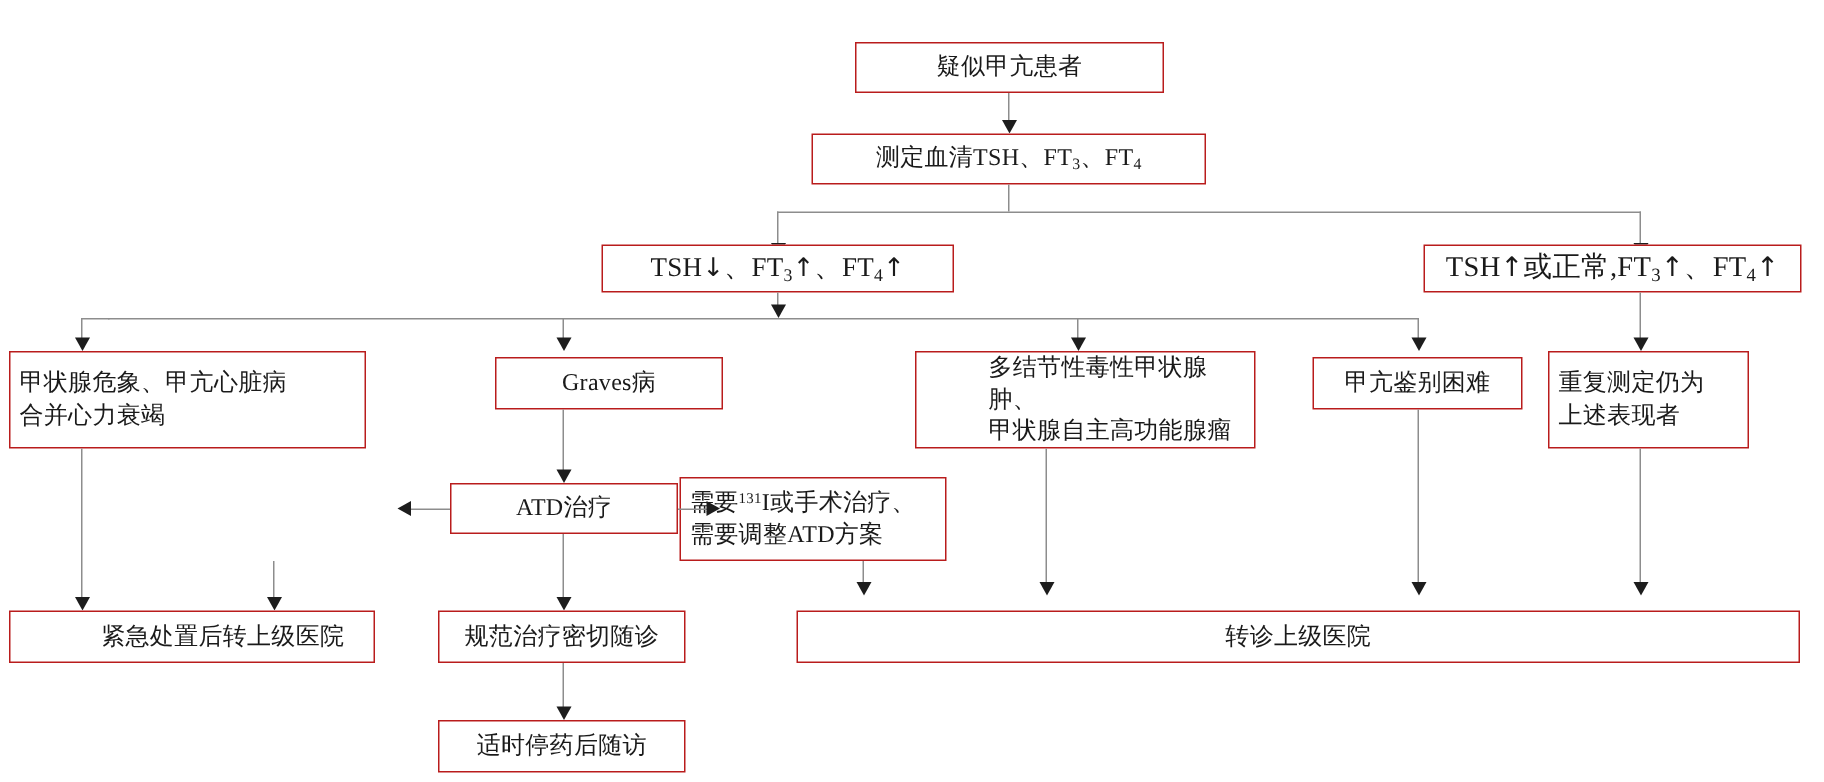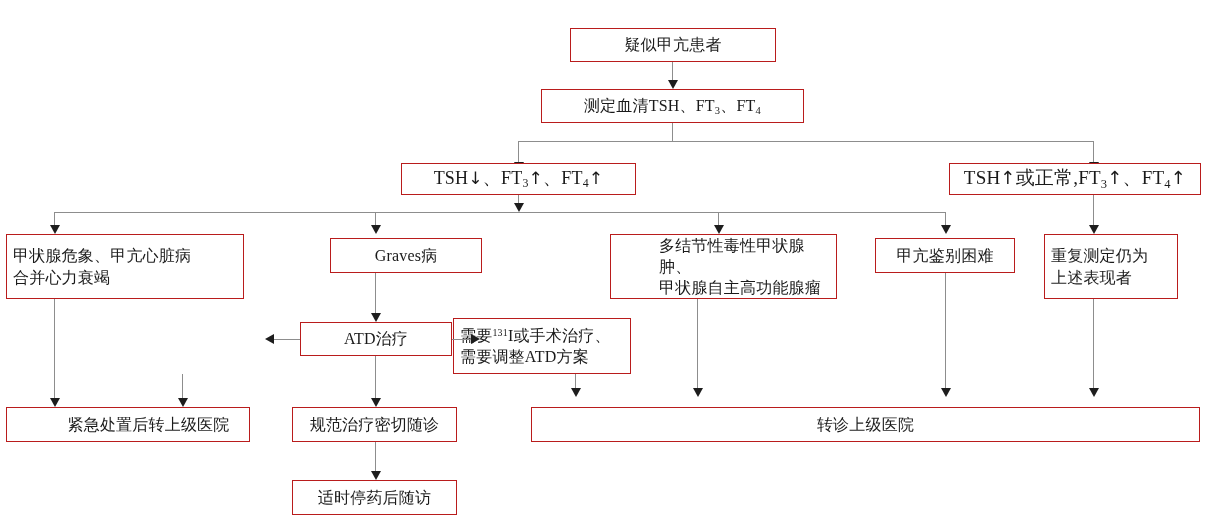--- a/index.html
+++ b/index.html
@@ -102,21 +102,21 @@
   </div>
 
   <div class="node left" style="left:610px;top:234px;width:227px;height:65px;padding-left:48px;">
     <span class="txt">多结节性毒性甲状腺肿、<br>甲状腺自主高功能腺瘤</span>
   </div>
 
   <div class="node" style="left:875px;top:238px;width:140px;height:35px;">
     <span class="txt">甲亢鉴别困难</span>
   </div>
 
-  <div class="node left" style="left:1032px;top:234px;width:134px;height:65px;margin-left:12px;">
+  <div class="node left" style="left:1032px;top:234px;width:134px;height:65px;">
     <span class="txt">重复测定仍为<br>上述表现者</span>
   </div>
 
   <div class="vline" style="left:375px;top:273px;height:43px;"></div>
   <div class="arrow-d" style="left:371px;top:313px;"></div>
 
   <div class="vline" style="left:54px;top:299px;height:102px;"></div>
   <div class="arrow-d" style="left:50px;top:398px;"></div>
 
   <div class="vline" style="left:697px;top:299px;height:92px;"></div>

